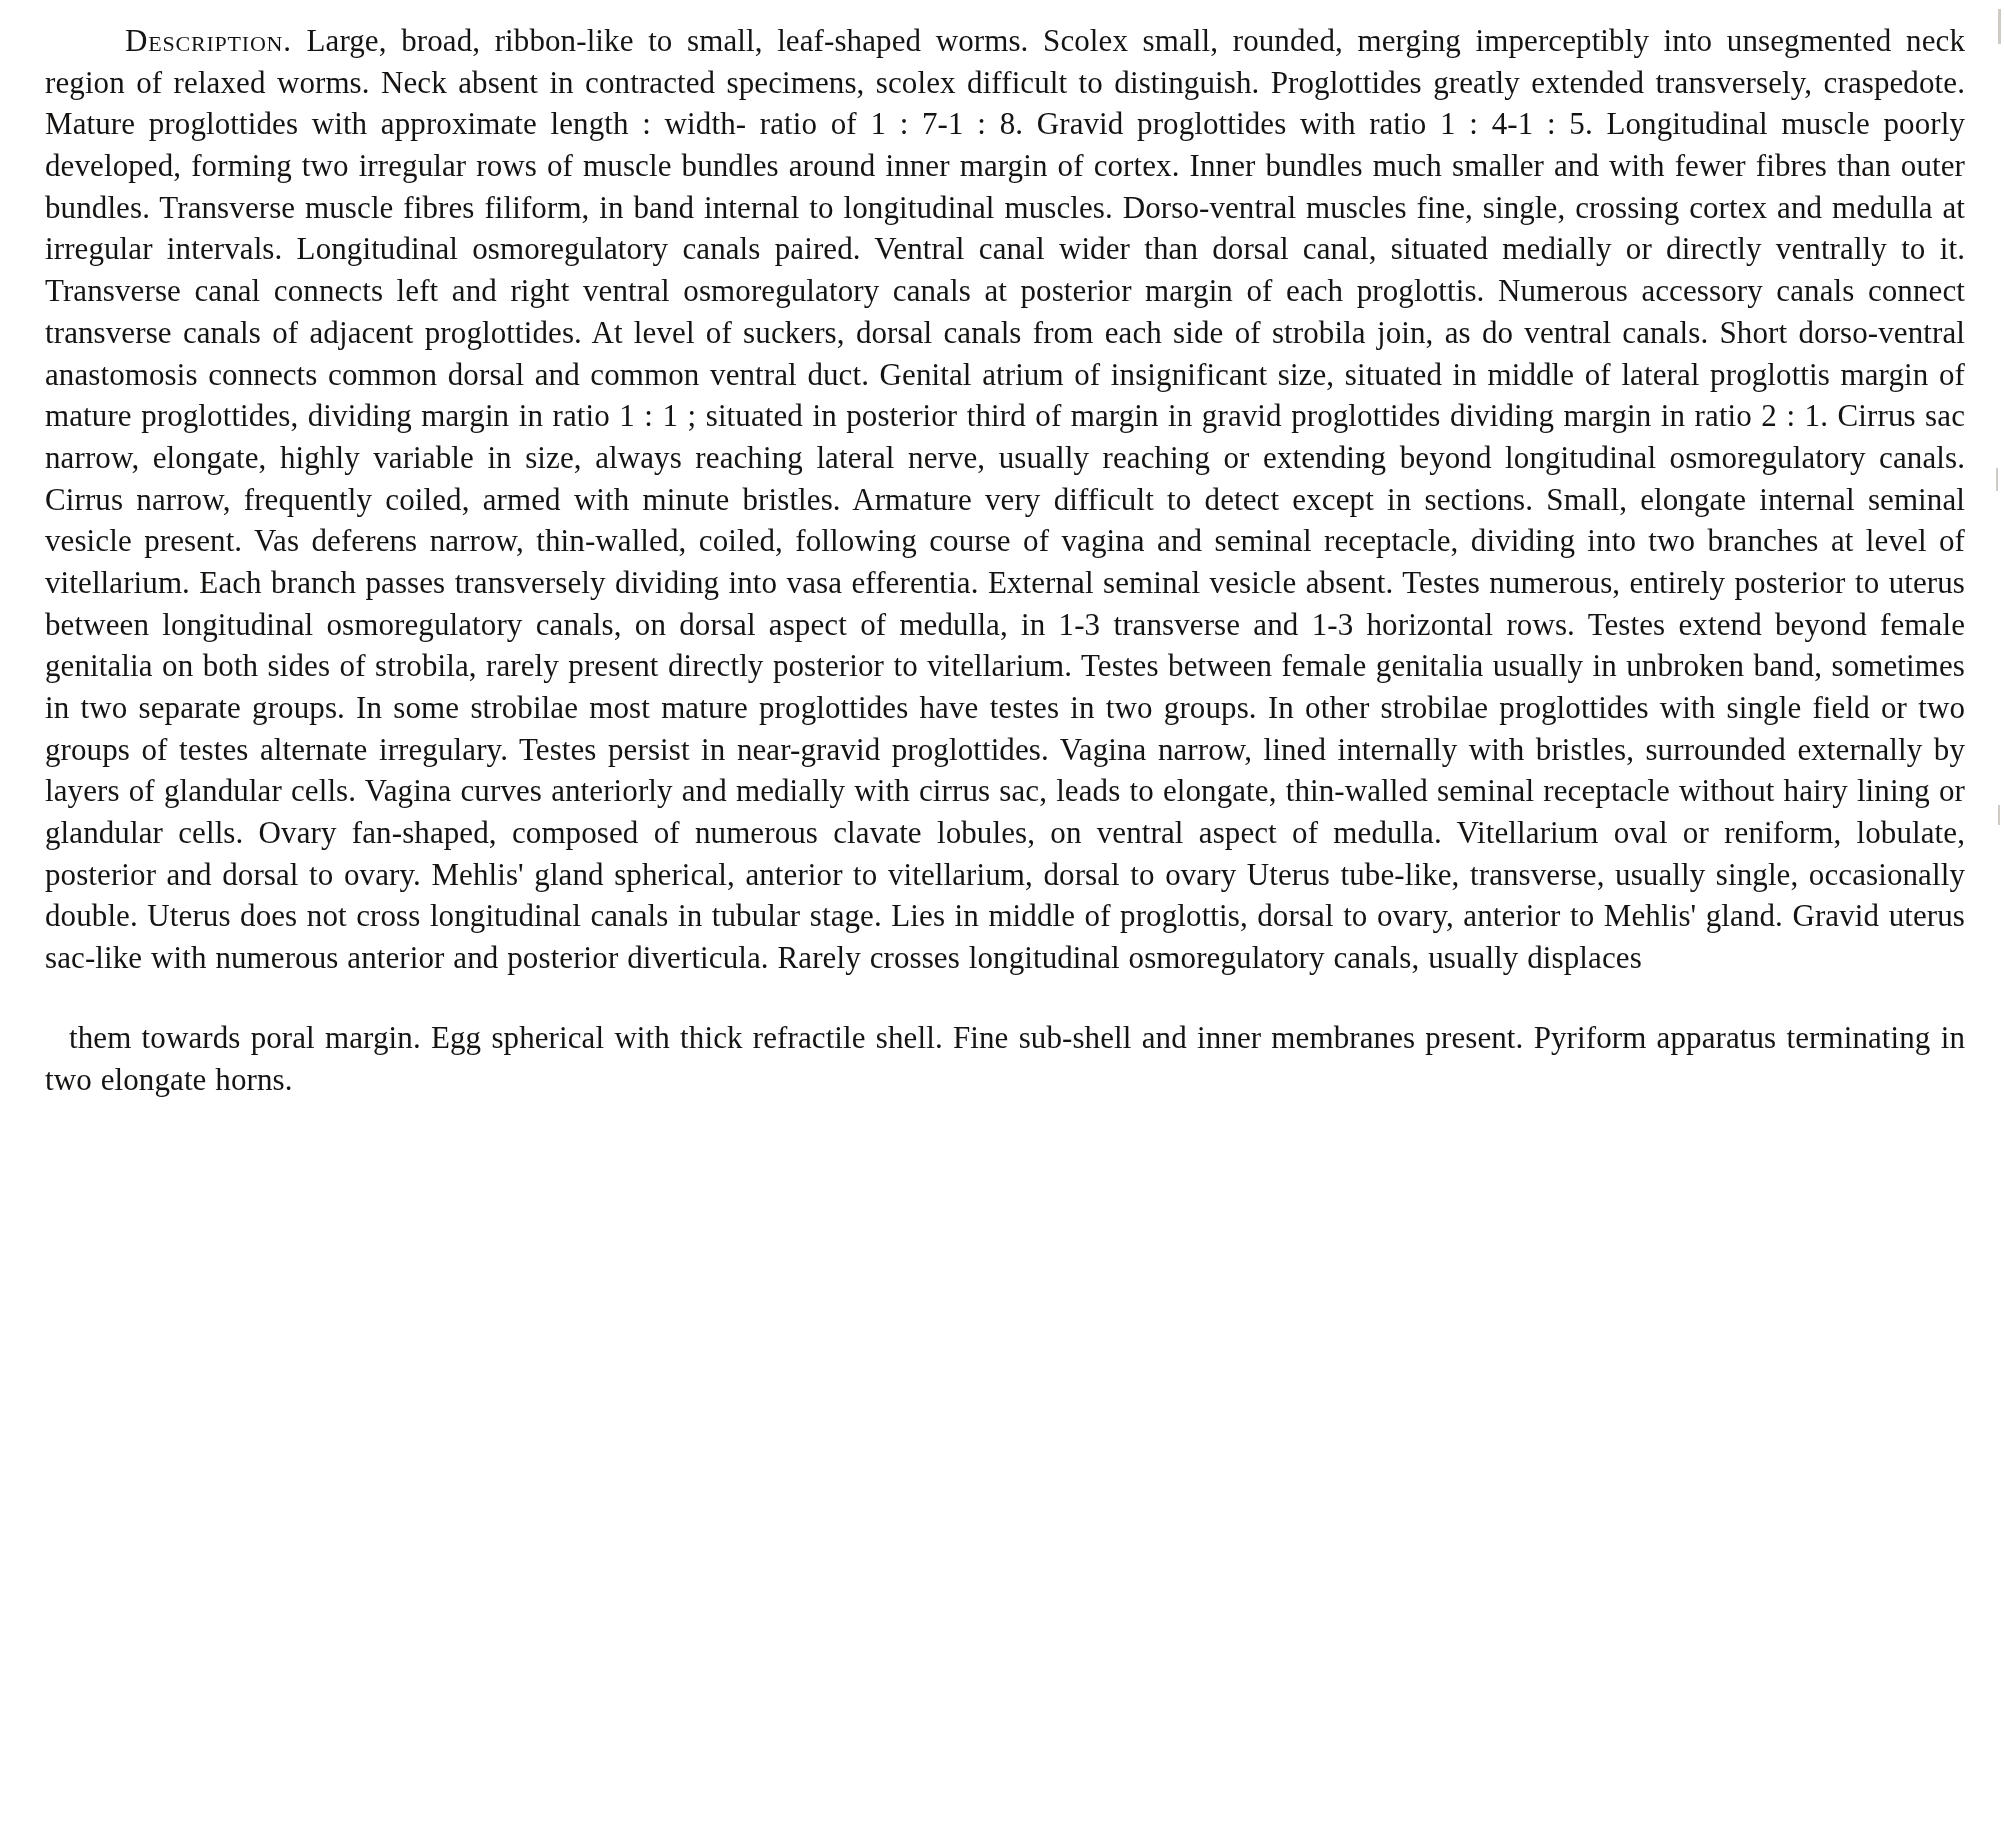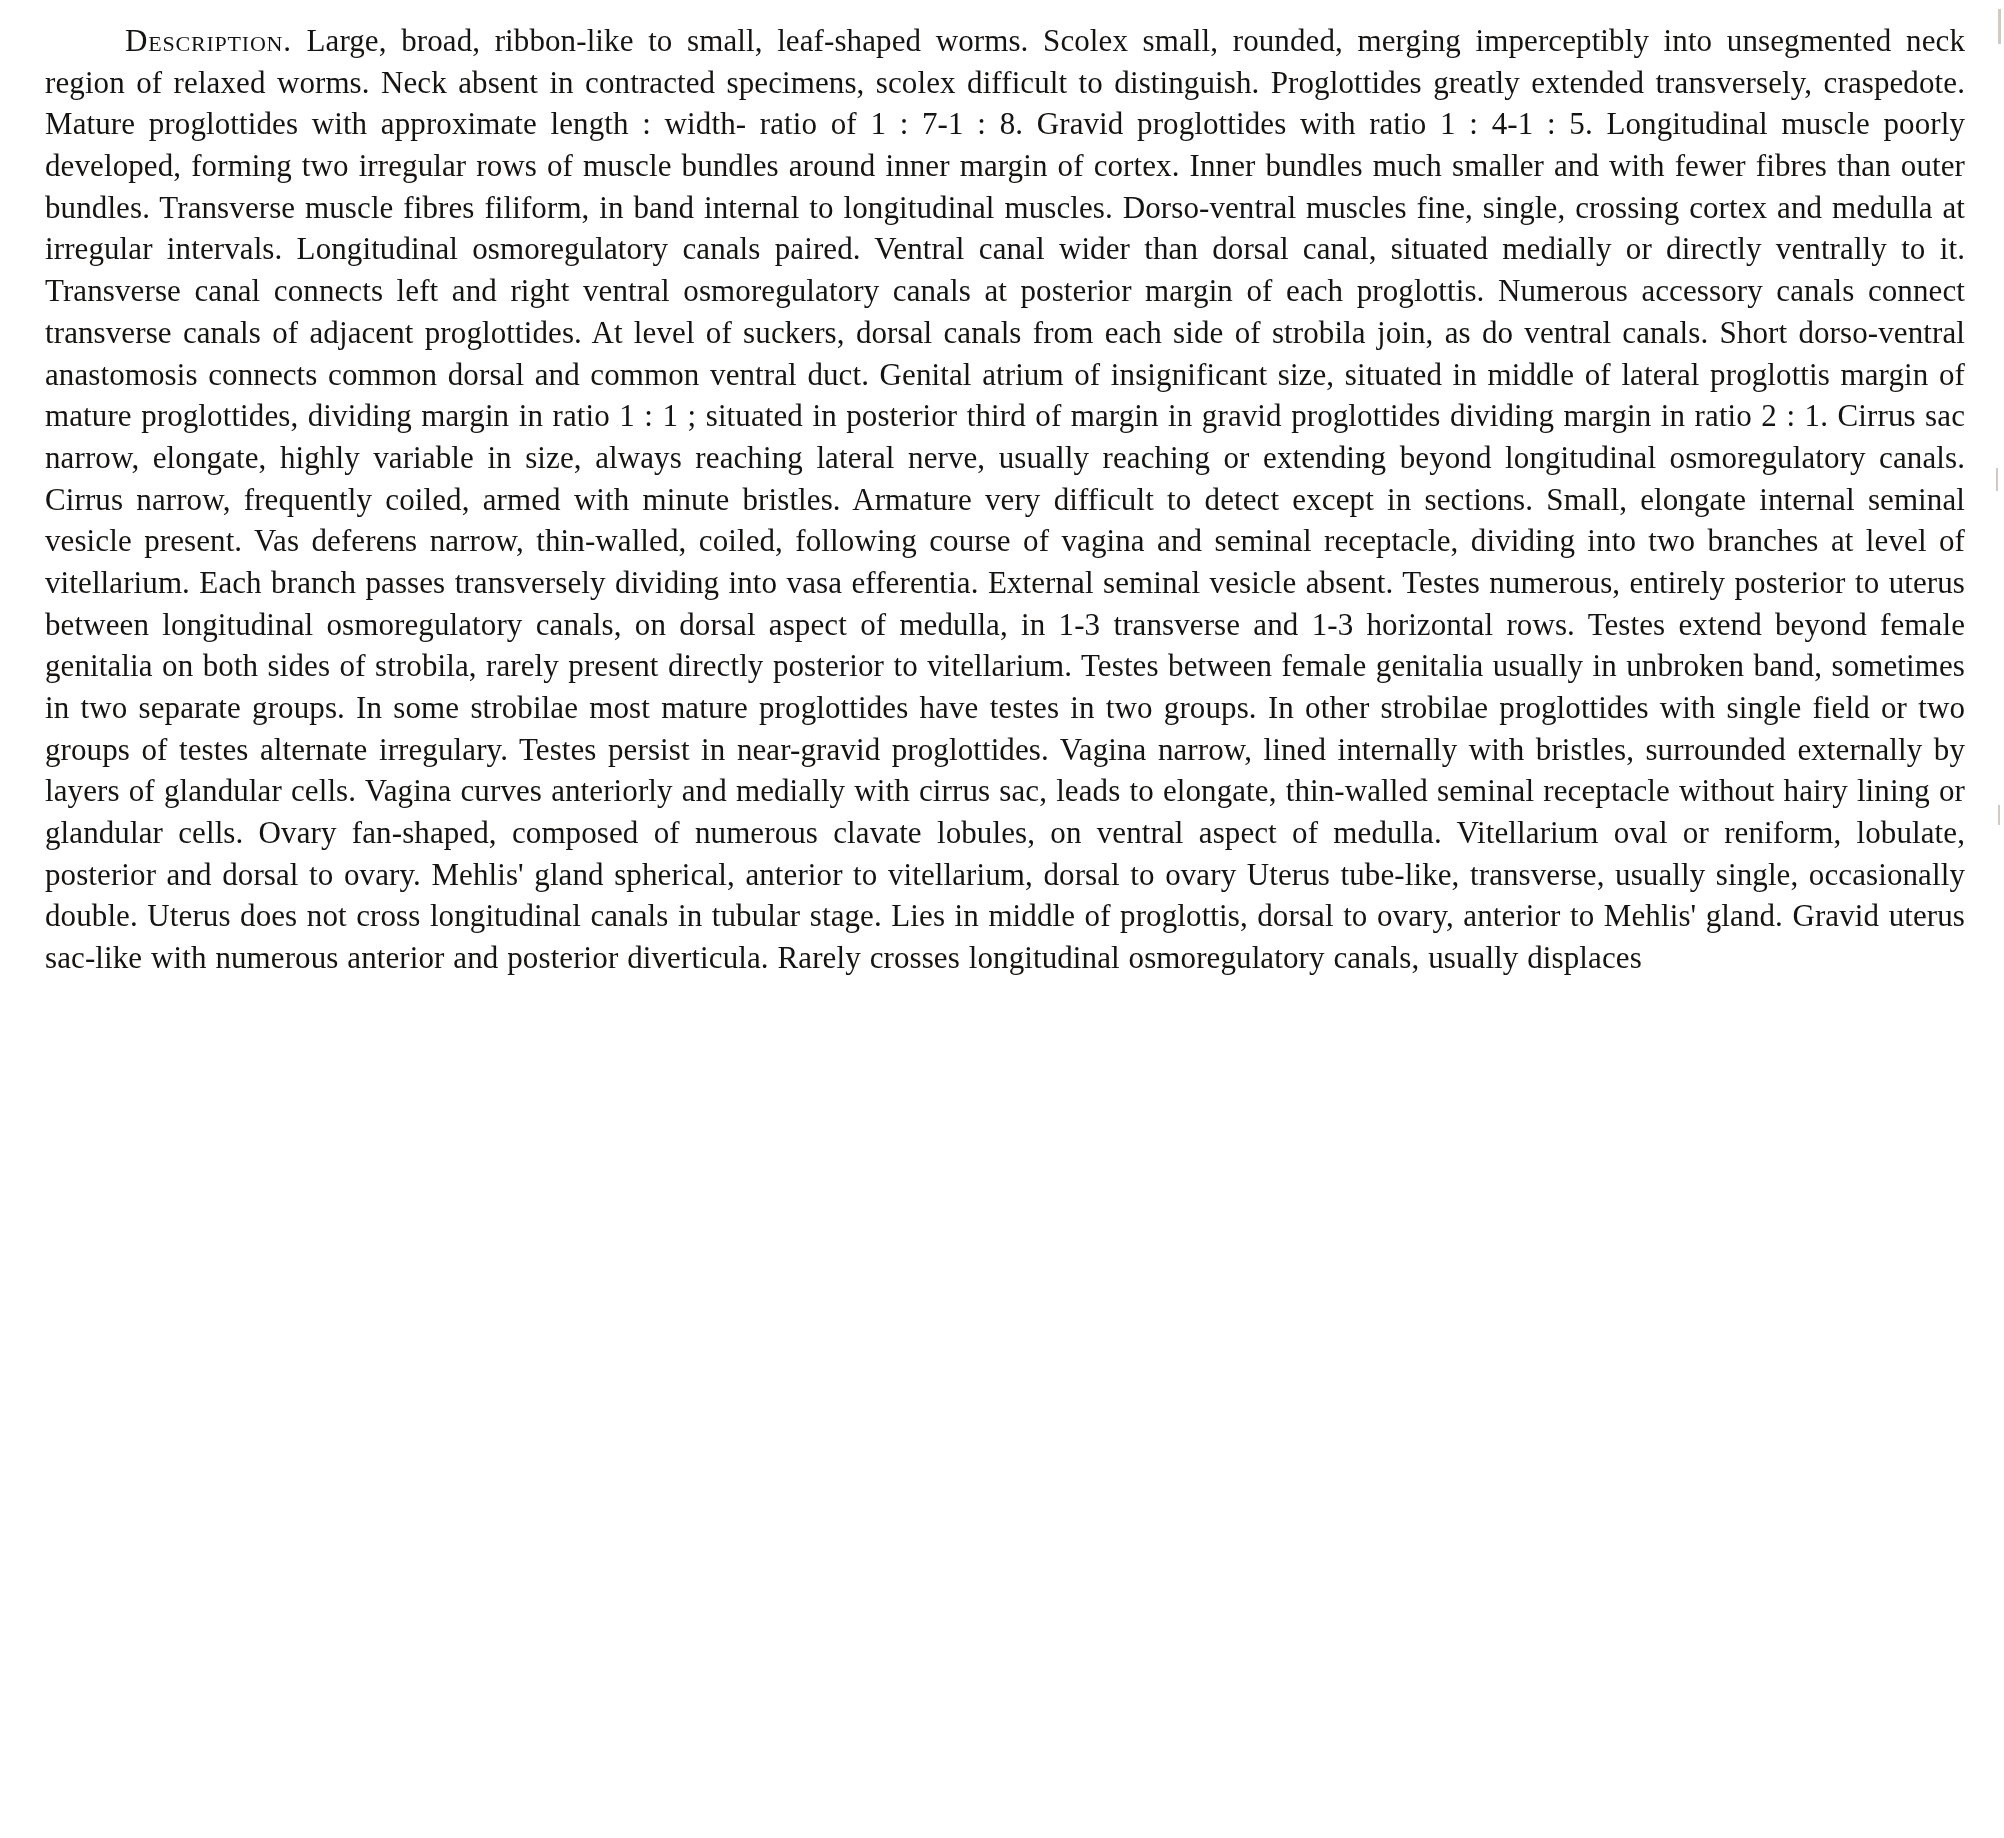--- a/index.html
+++ b/index.html
@@ -59,19 +59,22 @@
 </head>
 <body>
 
 <div class="page">
 
   <p class="body-text para-main">
     <span class="indent-first"></span><span class="smallcaps">Description.</span>
     <span>Large, broad, ribbon-like to small, leaf-shaped worms.  Scolex small, rounded, merging imperceptibly into unsegmented neck region of relaxed worms.  Neck absent in contracted specimens, scolex difficult to distinguish.  Proglottides greatly extended transversely, craspedote.  Mature proglottides with approximate length : width- ratio of 1 : 7-1 : 8.  Gravid proglottides with ratio 1 : 4-1 : 5.  Longitudinal muscle poorly developed, forming two irregular rows of muscle bundles around inner margin of cortex.  Inner bundles much smaller and with fewer fibres than outer bundles.  Transverse muscle fibres filiform, in band internal to longitudinal muscles.  Dorso-ventral muscles fine, single, crossing cortex and medulla at irregular intervals.  Longitudinal osmoregulatory canals paired.  Ventral canal wider than dorsal canal, situated medially or directly ventrally to it.  Transverse canal connects left and right ventral osmoregulatory canals at posterior margin of each proglottis.  Numerous accessory canals connect transverse canals of adjacent proglottides.  At level of suckers, dorsal canals from each side of strobila join, as do ventral canals.  Short dorso-ventral anastomosis connects common dorsal and common ventral duct.  Genital atrium of insignificant size, situated in middle of lateral proglottis margin of mature proglottides, dividing margin in ratio 1 : 1 ; situated in posterior third of margin in gravid proglottides dividing margin in ratio 2 : 1.  Cirrus sac narrow, elongate, highly variable in size, always reaching lateral nerve, usually reaching or extending beyond longitudinal osmoregulatory canals.  Cirrus narrow, frequently coiled, armed with minute bristles.  Armature very difficult to detect except in sections.  Small, elongate internal seminal vesicle present.  Vas deferens narrow, thin-walled, coiled, following course of vagina and seminal receptacle, dividing into two branches at level of vitellarium.  Each branch passes transversely dividing into vasa efferentia.  External seminal vesicle absent.  Testes numerous, entirely posterior to uterus between longitudinal osmoregulatory canals, on dorsal aspect of medulla, in 1-3 transverse and 1-3 horizontal rows.  Testes extend beyond female genitalia on both sides of strobila, rarely present directly posterior to vitellarium.  Testes between female genitalia usually in unbroken band, sometimes in two separate groups.  In some strobilae most mature proglottides have testes in two groups.  In other strobilae proglottides with single field or two groups of testes alternate irregulary.  Testes persist in near-gravid proglottides.  Vagina narrow, lined internally with bristles, surrounded externally by layers of glandular cells.  Vagina curves anteriorly and medially with cirrus sac, leads to elongate, thin-walled seminal receptacle without hairy lining or glandular cells.  Ovary fan-shaped, composed of numerous clavate lobules, on ventral aspect of medulla.  Vitellarium oval or reniform, lobulate, posterior and dorsal to ovary.  Mehlis' gland spherical, anterior to vitellarium, dorsal to ovary  Uterus tube-like, transverse, usually single, occasionally double.  Uterus does not cross longitudinal canals in tubular stage.  Lies in middle of proglottis, dorsal to ovary, anterior to Mehlis' gland.  Gravid uterus sac-like with numerous anterior and posterior diverticula.  Rarely crosses longitudinal osmoregulatory canals, usually displaces</span>
   </p>
 
+  <p class="body-text para-tail">
+    <span class="indent-tail"></span><span>them towards poral margin.  Egg spherical with thick refractile shell.  Fine sub-shell and inner membranes present.  Pyriform apparatus terminating in two elongate horns.</span>
+  </p>
 
   <span class="edge-mark m1"></span>
   <span class="edge-mark m2"></span>
   <span class="edge-mark m3"></span>
 
 </div>
 
 
 </body></html>

